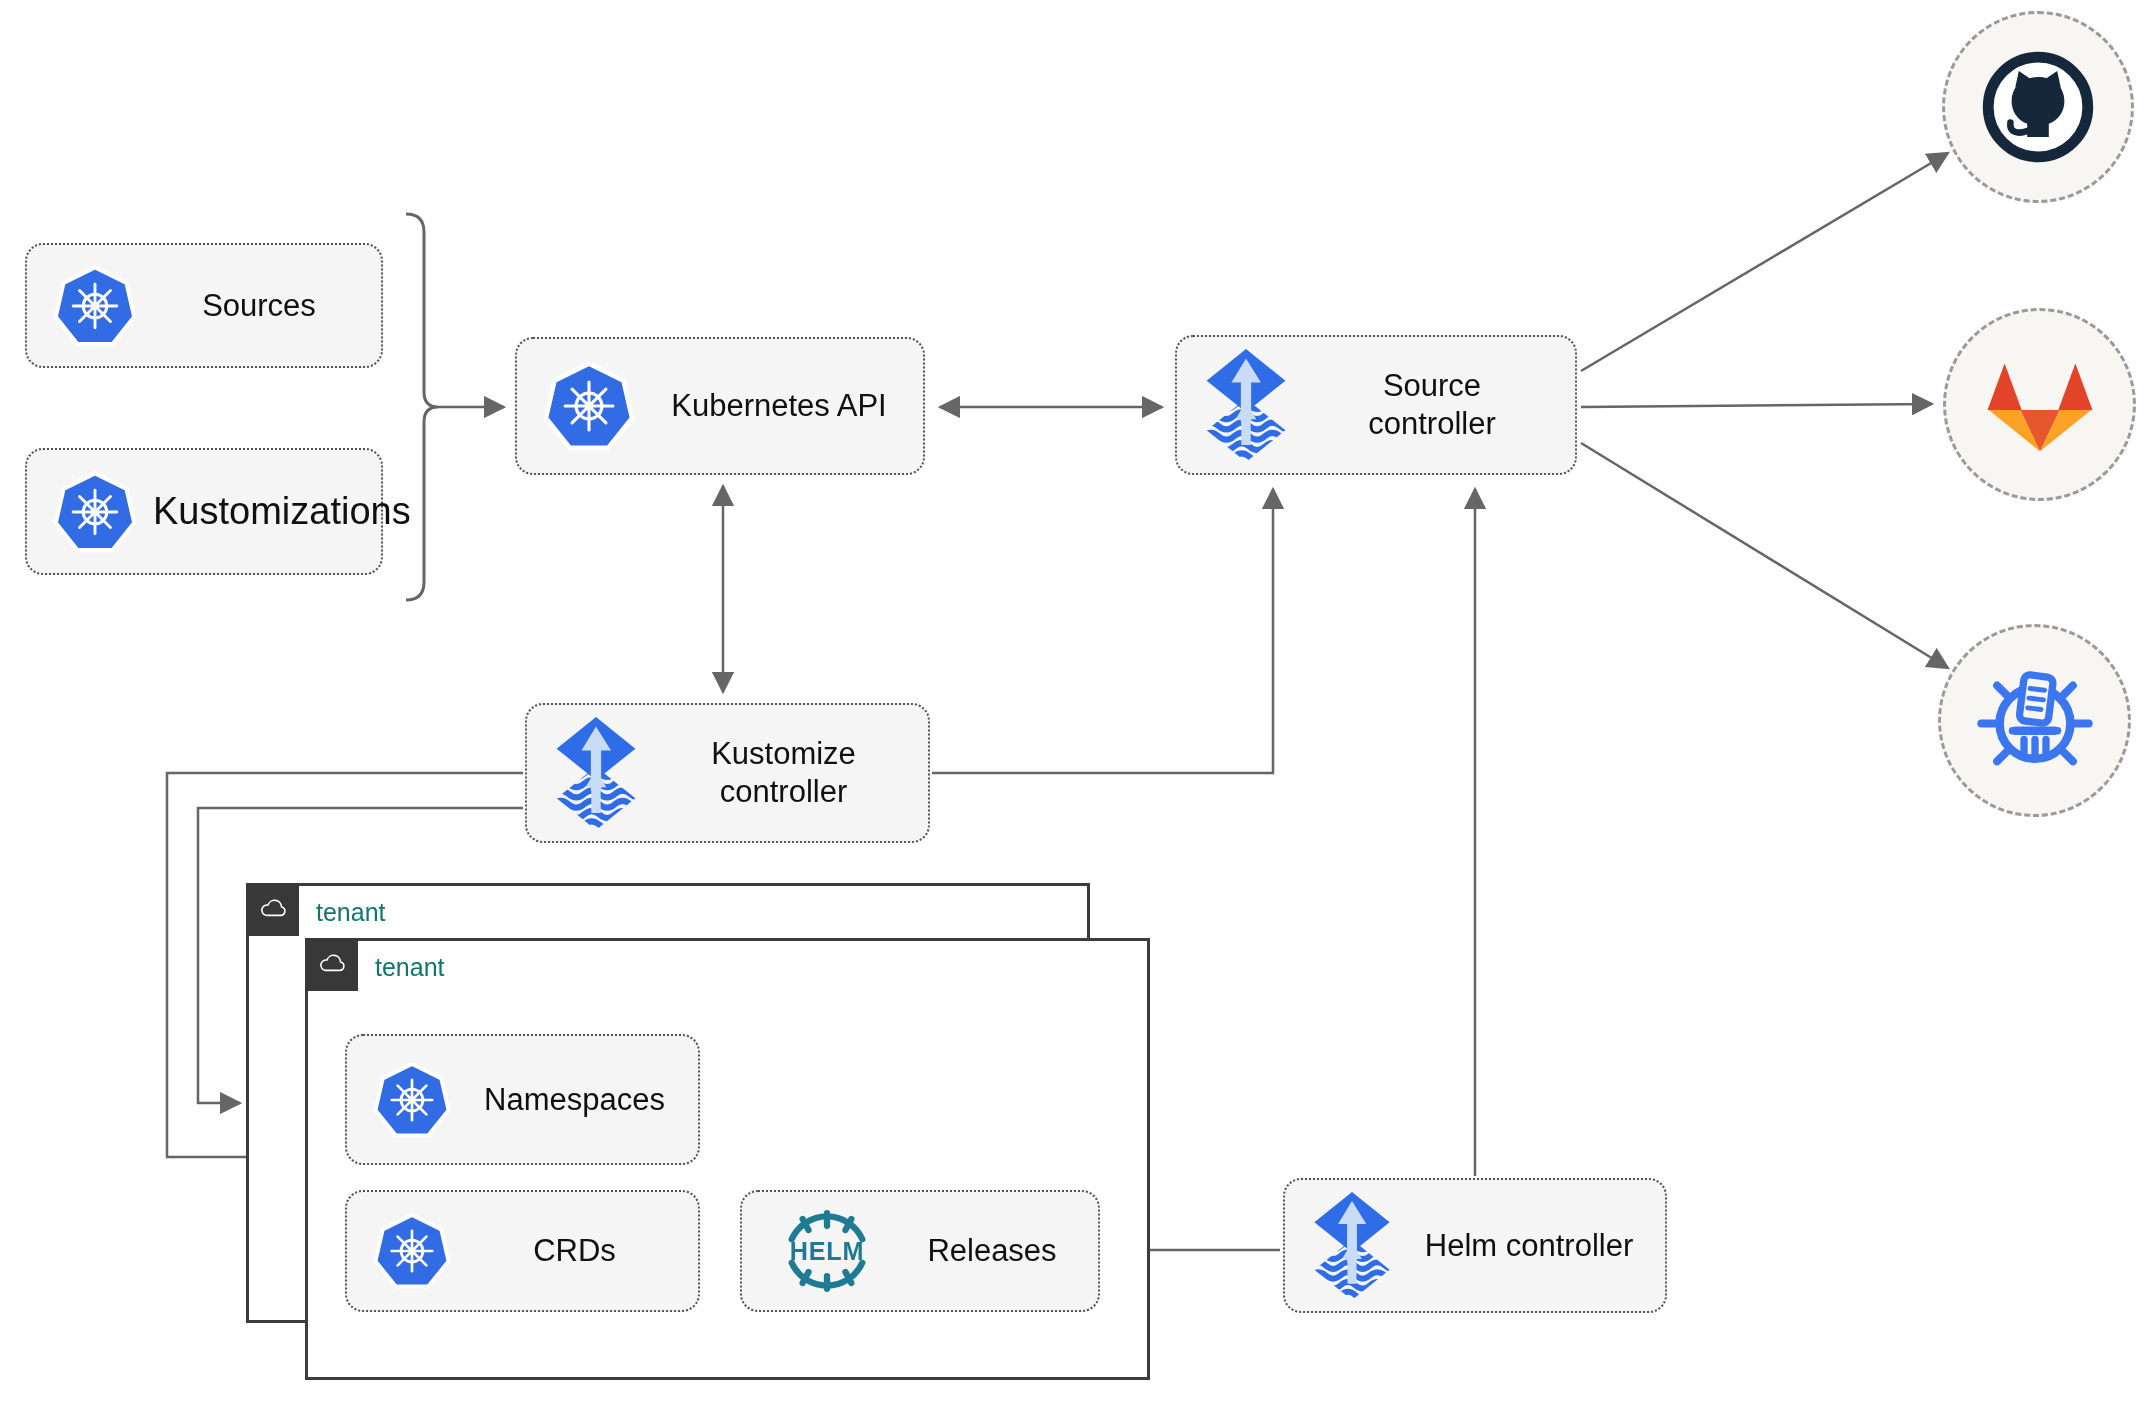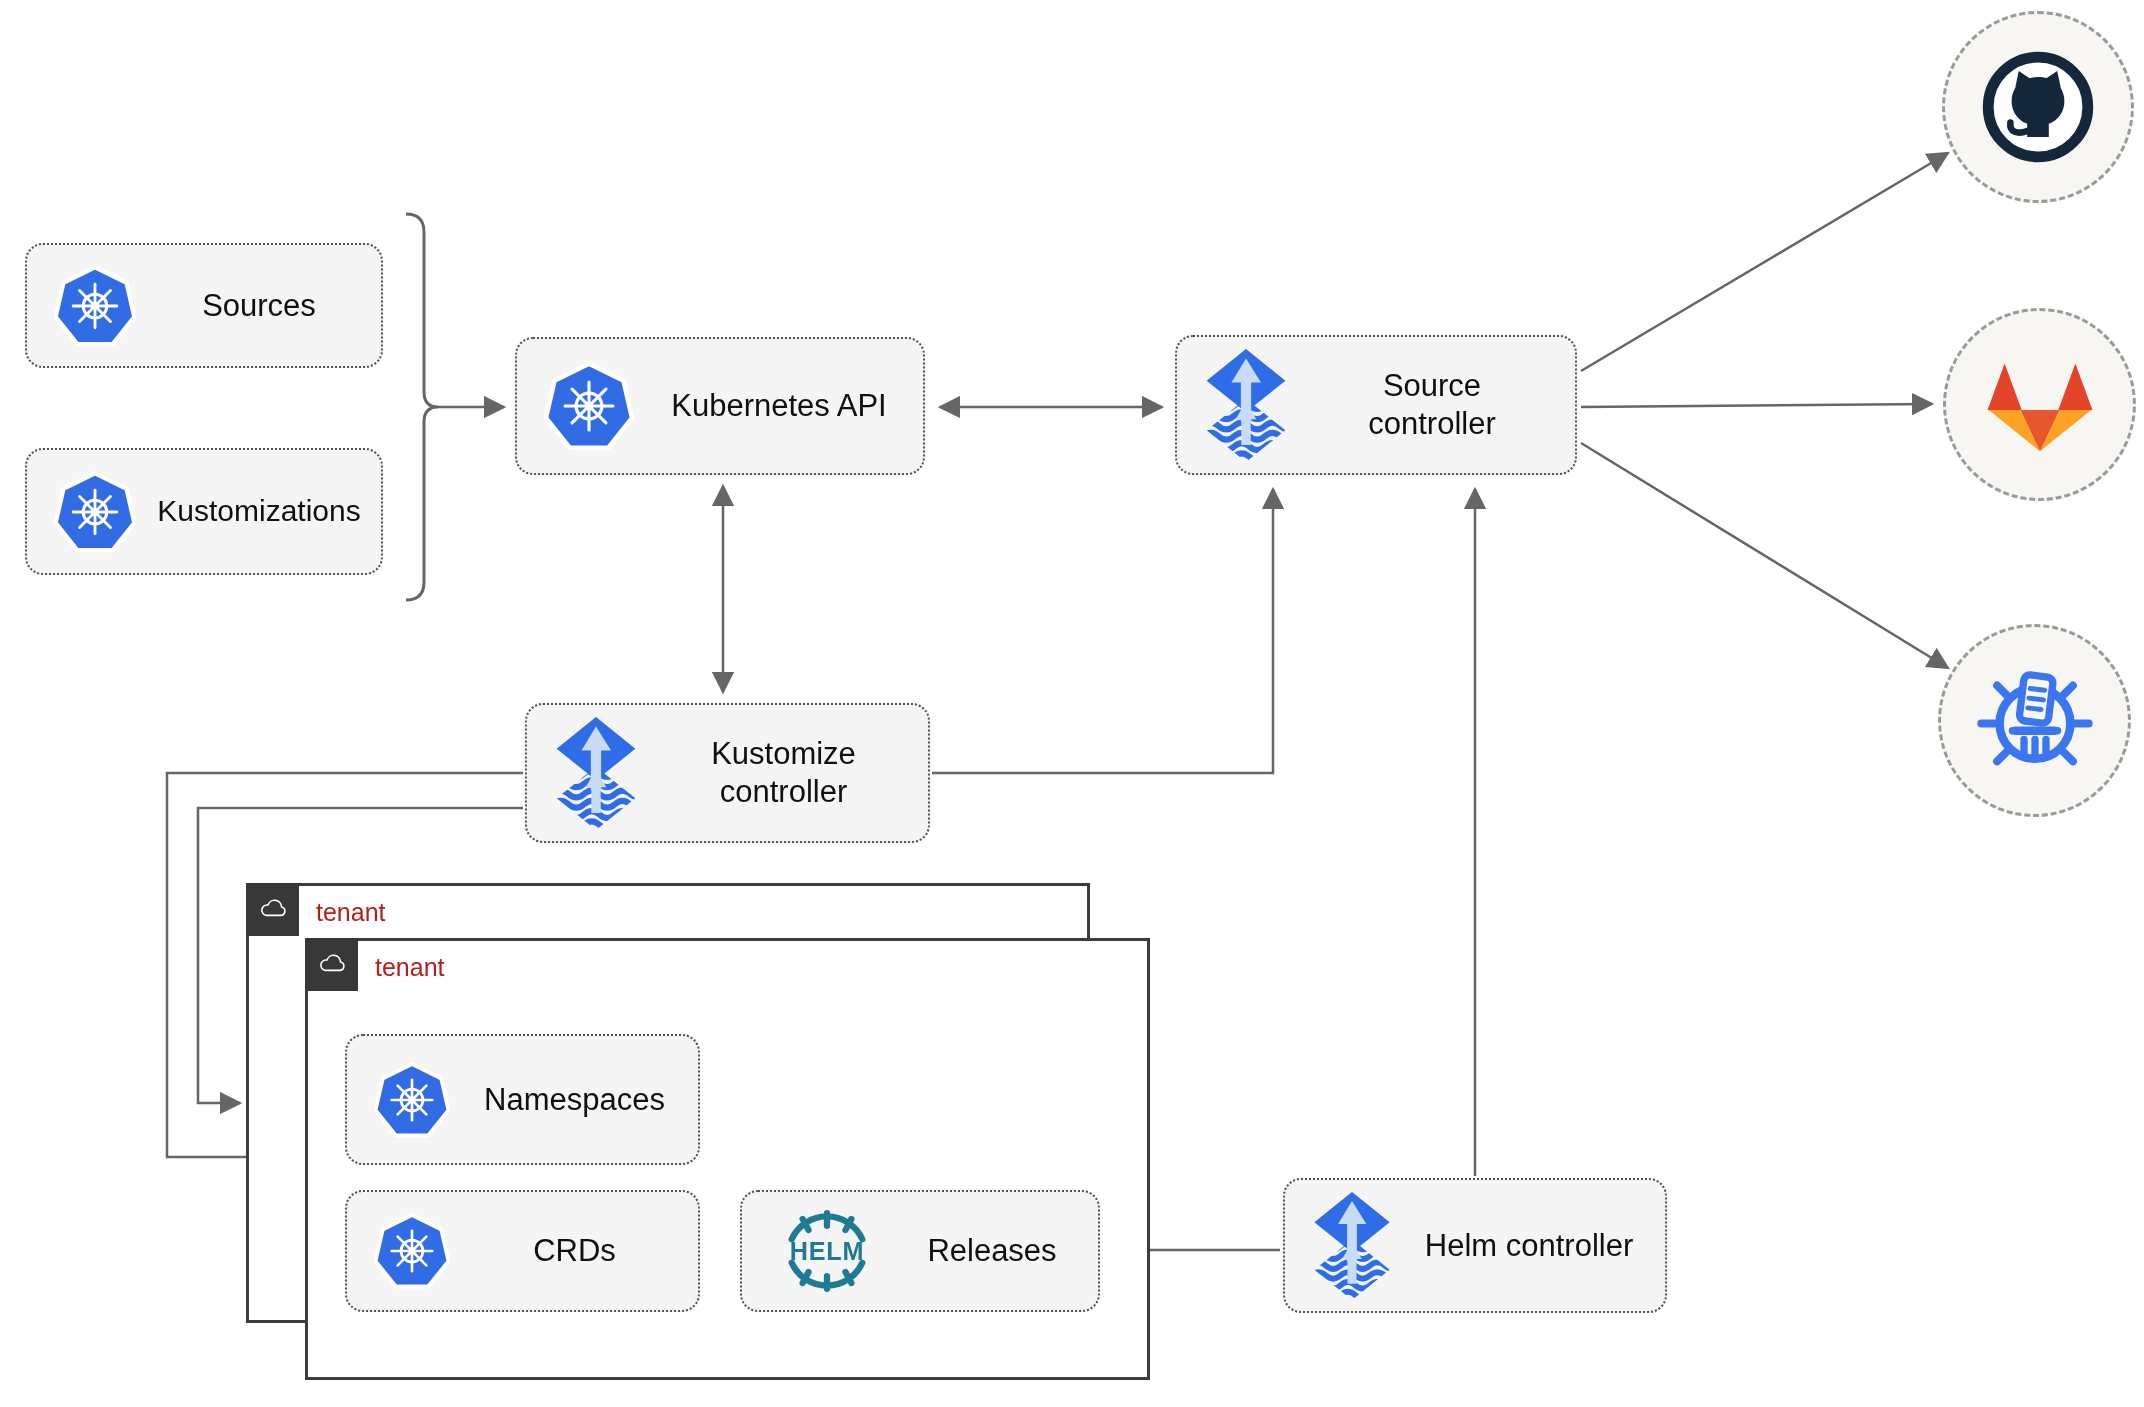--- a/index.html
+++ b/index.html
@@ -7,21 +7,21 @@
   #connectors{position:absolute;left:0;top:0;z-index:0;}
   .node{position:absolute;box-sizing:border-box;background:#f5f5f5;border:2px dotted #525252;
         border-radius:18px;display:flex;align-items:center;gap:16px;padding:0 16px 0 26px;z-index:3;}
   .node .label{flex:1;text-align:center;font-size:31px;color:#101010;line-height:1.22;}
   .node .label.nowrap{white-space:nowrap;}
   .node.multi .label{max-width:228px;margin:16px auto;}
   .icon{flex:0 0 auto;display:block;}
   .tenant{position:absolute;box-sizing:border-box;background:#ffffff;border:3px solid #3c3c3c;}
   .tenant .tag{position:absolute;top:-3px;left:-3px;width:53px;height:53px;background:#383838;
                display:flex;align-items:center;justify-content:center;}
-  .tenant .tlabel{position:absolute;left:67px;top:12px;font-size:25px;color:#b91c1c;}
+  .tenant .tlabel{position:absolute;left:67px;top:12px;font-size:25px;color:#0f766e;}
   .circle{position:absolute;box-sizing:border-box;border:3px dashed #9a9a9a;border-radius:50%;
           background:#f7f6f2;display:flex;align-items:center;justify-content:center;z-index:1;}
   .z1{z-index:1}.z2{z-index:2}
 </style>
 </head>
 <body>
 
 <svg width="0" height="0" style="position:absolute" aria-hidden="true">
   <defs>
     <clipPath id="fluxwave">
@@ -100,21 +100,21 @@
         <line x1="50" y1="50" x2="24" y2="50"></line>
           <line x1="50" y1="50" x2="76" y2="50"></line>
         <line x1="50" y1="50" x2="68.4" y2="31.6"></line>
           <line x1="50" y1="50" x2="68.4" y2="68.4"></line>
         <line x1="50" y1="50" x2="31.6" y2="31.6"></line>
           <line x1="50" y1="50" x2="31.6" y2="68.4"></line>
       </g>
       <circle cx="50" cy="50" r="14" fill="none" stroke="#fff" stroke-width="3.6"></circle>
       <circle cx="50" cy="50" r="4.5" fill="#fff"></circle>
     </svg>
-    <span class="label nowrap" style="font-size:30px">Kustomizations</span>
+    <span class="label nowrap" style="font-size:38px">Kustomizations</span>
   </div>
 
   <div class="node" style="left:515px;top:337px;width:410px;height:138px">
     <svg class="icon" width="92" height="92" viewBox="0 0 100 100">
       <polygon points="50,4 87.5,22.5 96.8,63 70.8,95.5 29.2,95.5 3.2,63 12.5,22.5" fill="#326ce5" stroke="#fff" stroke-width="5" stroke-linejoin="round"></polygon>
       <g stroke="#fff" stroke-width="3.4" stroke-linecap="round">
         <line x1="50" y1="50" x2="50" y2="24"></line>
           <line x1="50" y1="50" x2="50" y2="76"></line>
         <line x1="50" y1="50" x2="24" y2="50"></line>
           <line x1="50" y1="50" x2="76" y2="50"></line>

